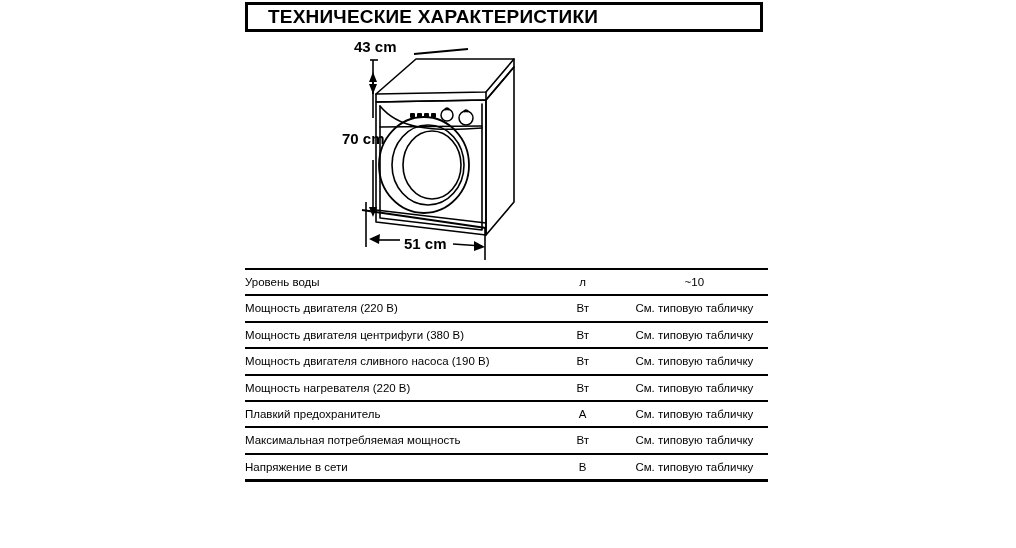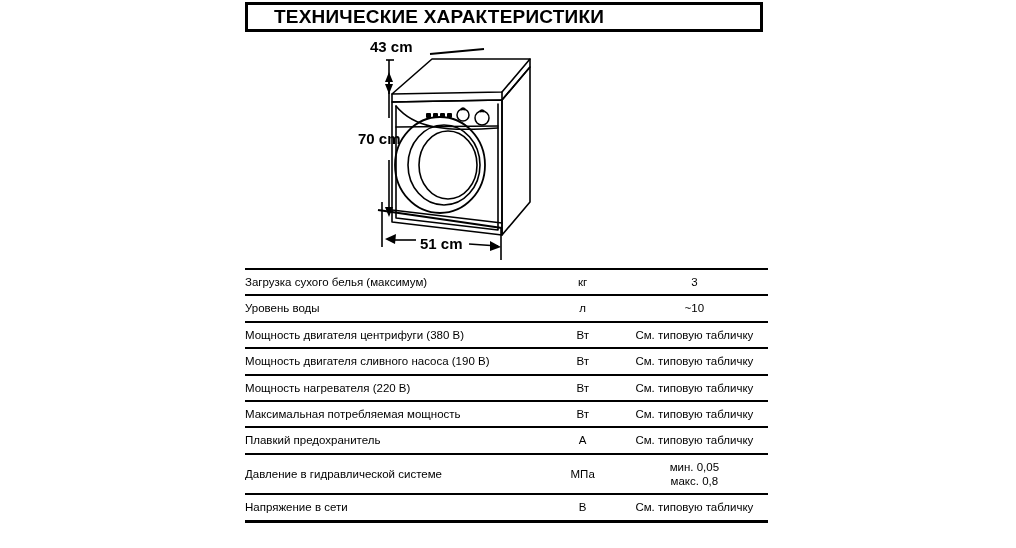--- a/index.html
+++ b/index.html
@@ -25,28 +25,28 @@
     height: 30px;
     border: 3px solid #000;
     box-sizing: border-box;
     display: flex;
     align-items: center;
   }
   #title-text {
     font-size: 19px;
     font-weight: bold;
     letter-spacing: 0.2px;
-    padding-left: 26px;
+    padding-left: 20px;
     white-space: nowrap;
   }
 
   
   #diagram {
     position: absolute;
-    left: 334px;
+    left: 318px;
     top: 32px;
     width: 250px;
     height: 235px;
   }
   #diagram svg { display: block; }
 
   .dim-label {
     font-family: "Liberation Sans", sans-serif;
     font-size: 15px;
     font-weight: bold;
@@ -179,61 +179,53 @@
       <path d="M 44 178 L 168 196" stroke-width="2.2"></path>
     </g>
     <text class="dim-label" x="86" y="217" text-anchor="start">51 cm</text>
 
   </svg>
 </div>
 
 <table id="spec-table">
   <tbody>
       <tr>
-        <td class="col-param">Загрузка сухого белья (максимум)</td>
-        <td class="col-unit">кг</td>
-        <td class="col-value">3</td>
-      </tr>
-      <tr>
         <td class="col-param">Уровень воды</td>
         <td class="col-unit">л</td>
         <td class="col-value">~10</td>
       </tr>
       <tr>
+        <td class="col-param">Мощность двигателя (220 В)</td>
+        <td class="col-unit">Вт</td>
+        <td class="col-value">См. типовую табличку</td>
+      </tr>
+      <tr>
         <td class="col-param">Мощность двигателя центрифуги (380 В)</td>
         <td class="col-unit">Вт</td>
         <td class="col-value">См. типовую табличку</td>
       </tr>
       <tr>
         <td class="col-param">Мощность двигателя сливного насоса (190 В)</td>
         <td class="col-unit">Вт</td>
         <td class="col-value">См. типовую табличку</td>
       </tr>
       <tr>
         <td class="col-param">Мощность нагревателя (220 В)</td>
-        <td class="col-unit">Вт</td>
-        <td class="col-value">См. типовую табличку</td>
-      </tr>
-      <tr>
-        <td class="col-param">Максимальная потребляемая мощность</td>
         <td class="col-unit">Вт</td>
         <td class="col-value">См. типовую табличку</td>
       </tr>
       <tr>
         <td class="col-param">Плавкий предохранитель</td>
         <td class="col-unit">А</td>
         <td class="col-value">См. типовую табличку</td>
       </tr>
       <tr>
-        <td class="col-param">Давление в гидравлической системе</td>
-        <td class="col-unit">МПа</td>
-        <td class="col-value">
-          <span class="value-line">мин. 0,05</span>
-          <span class="value-line">макс. 0,8</span>
-        </td>
+        <td class="col-param">Максимальная потребляемая мощность</td>
+        <td class="col-unit">Вт</td>
+        <td class="col-value">См. типовую табличку</td>
       </tr>
       <tr>
         <td class="col-param">Напряжение в сети</td>
         <td class="col-unit">В</td>
         <td class="col-value">См. типовую табличку</td>
       </tr>
     </tbody>
 </table>
 
 </body></html>

